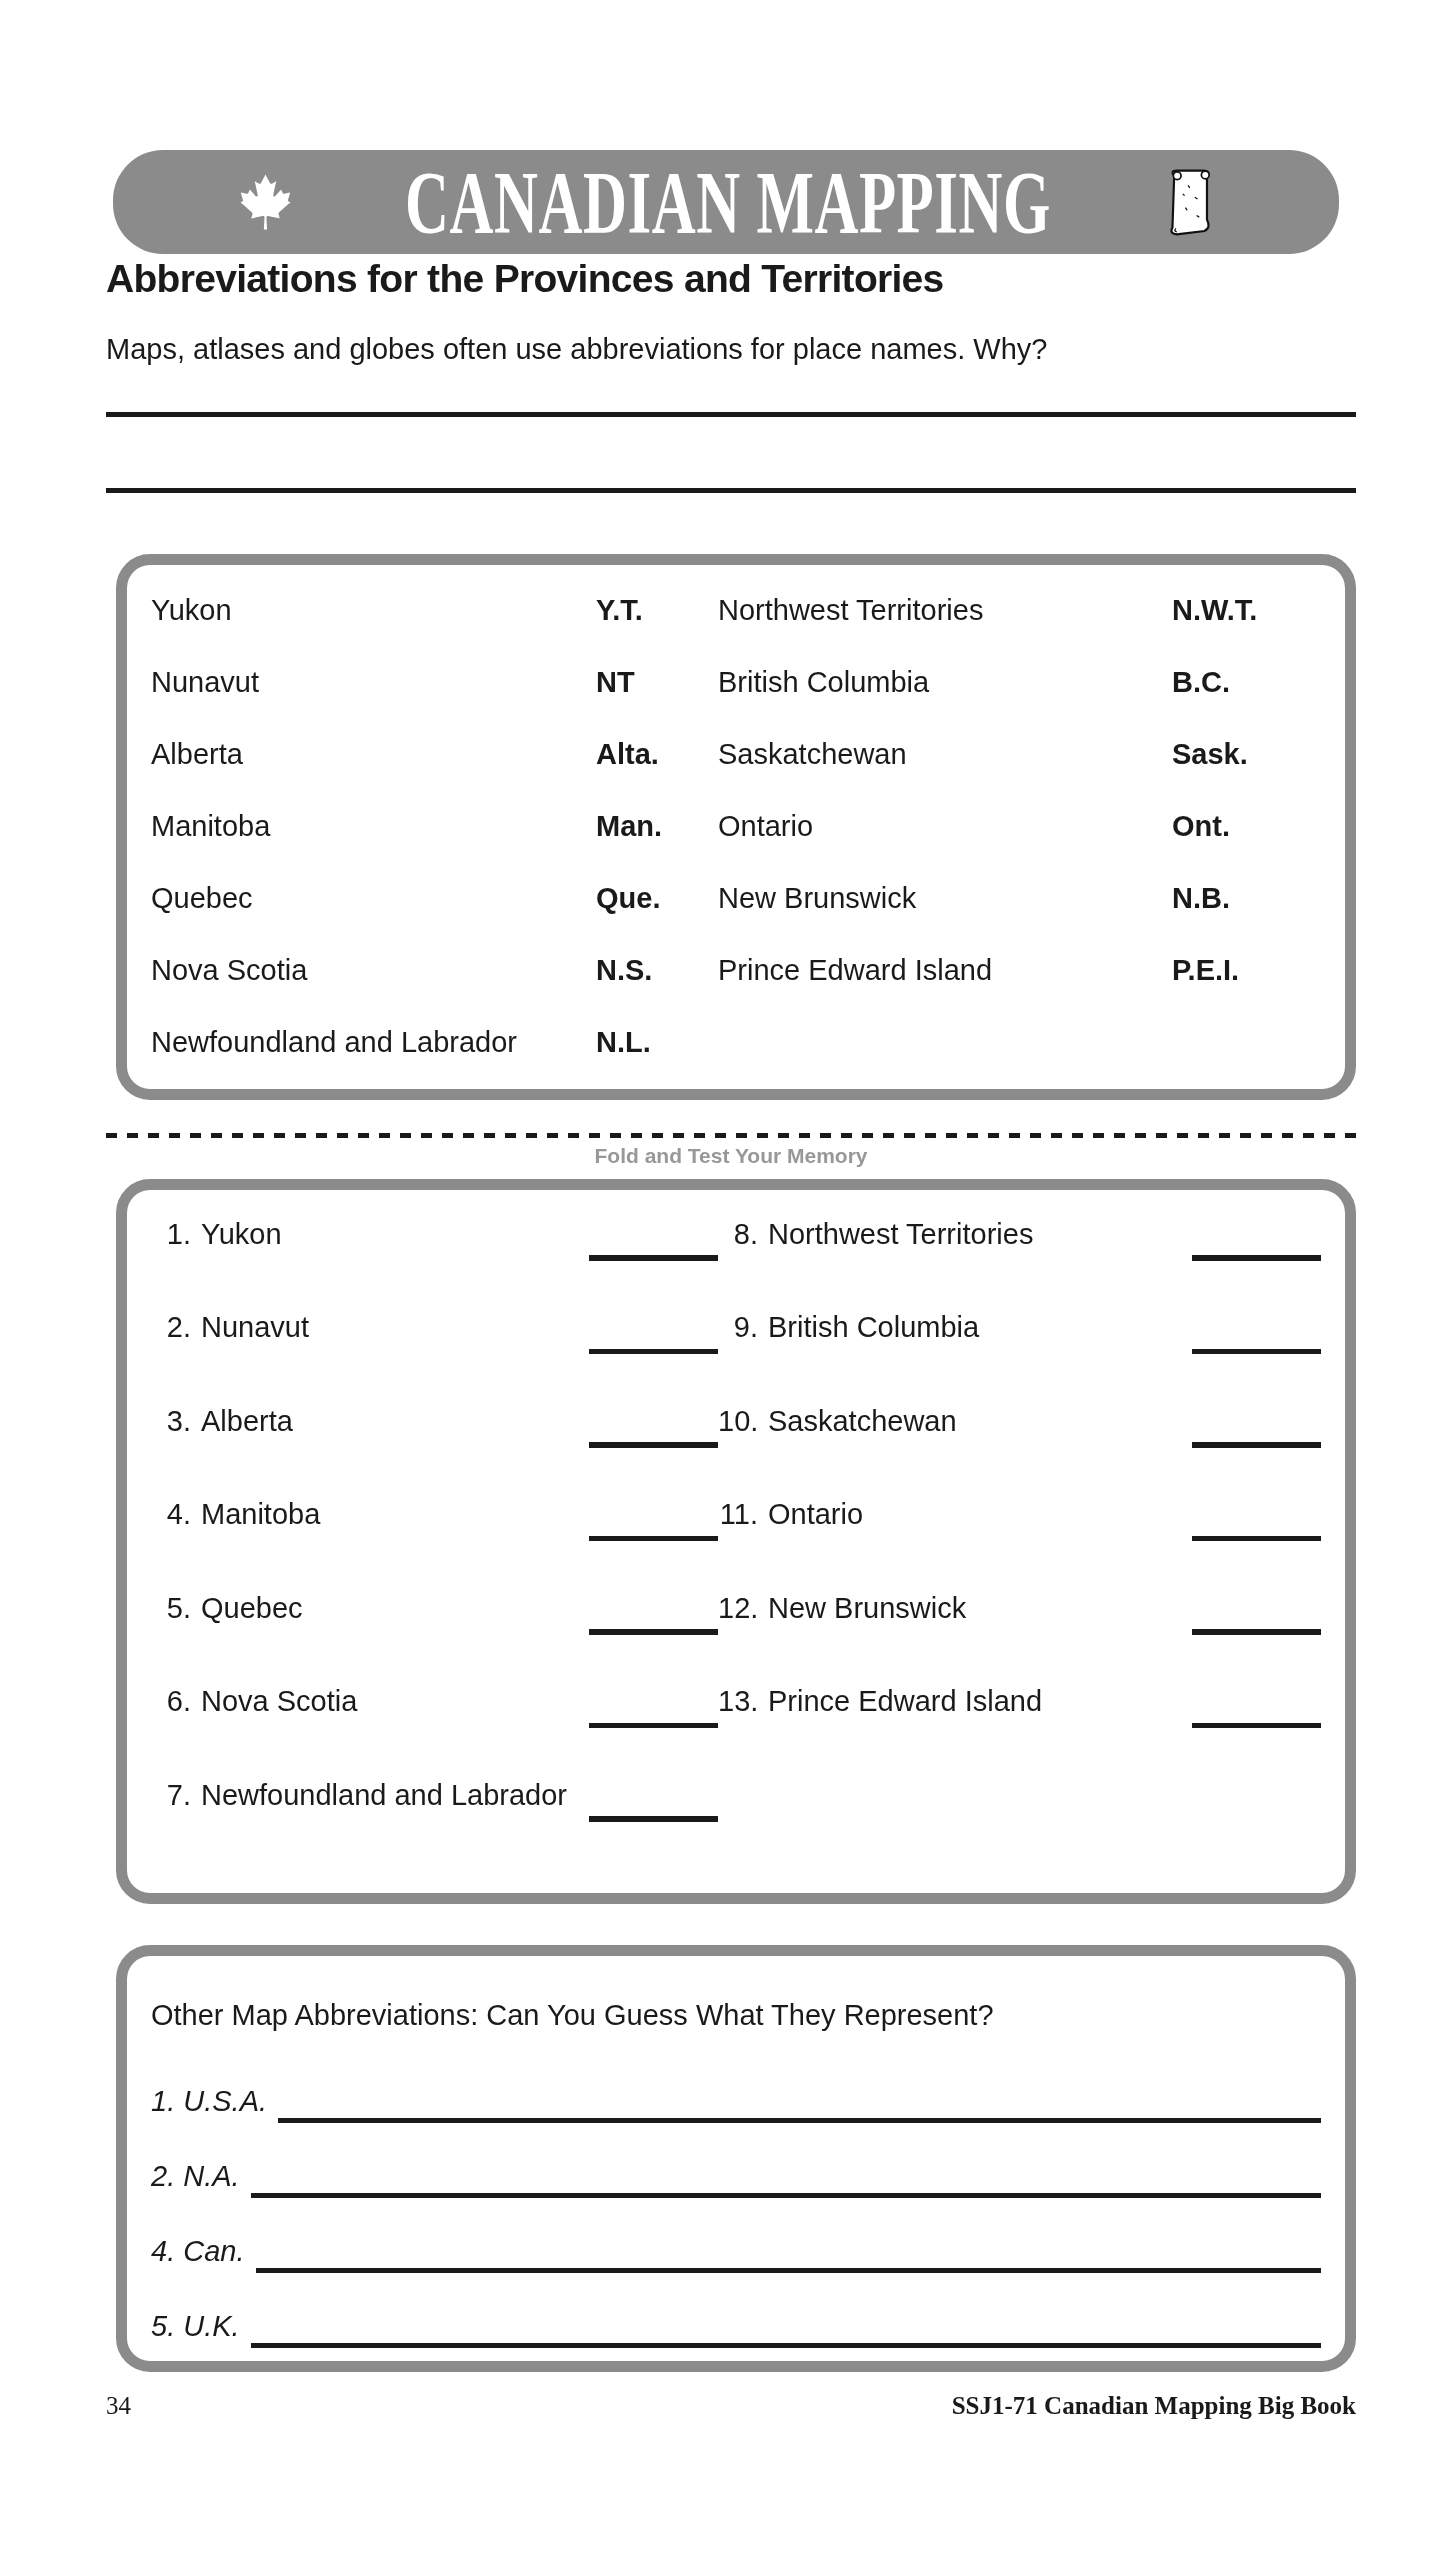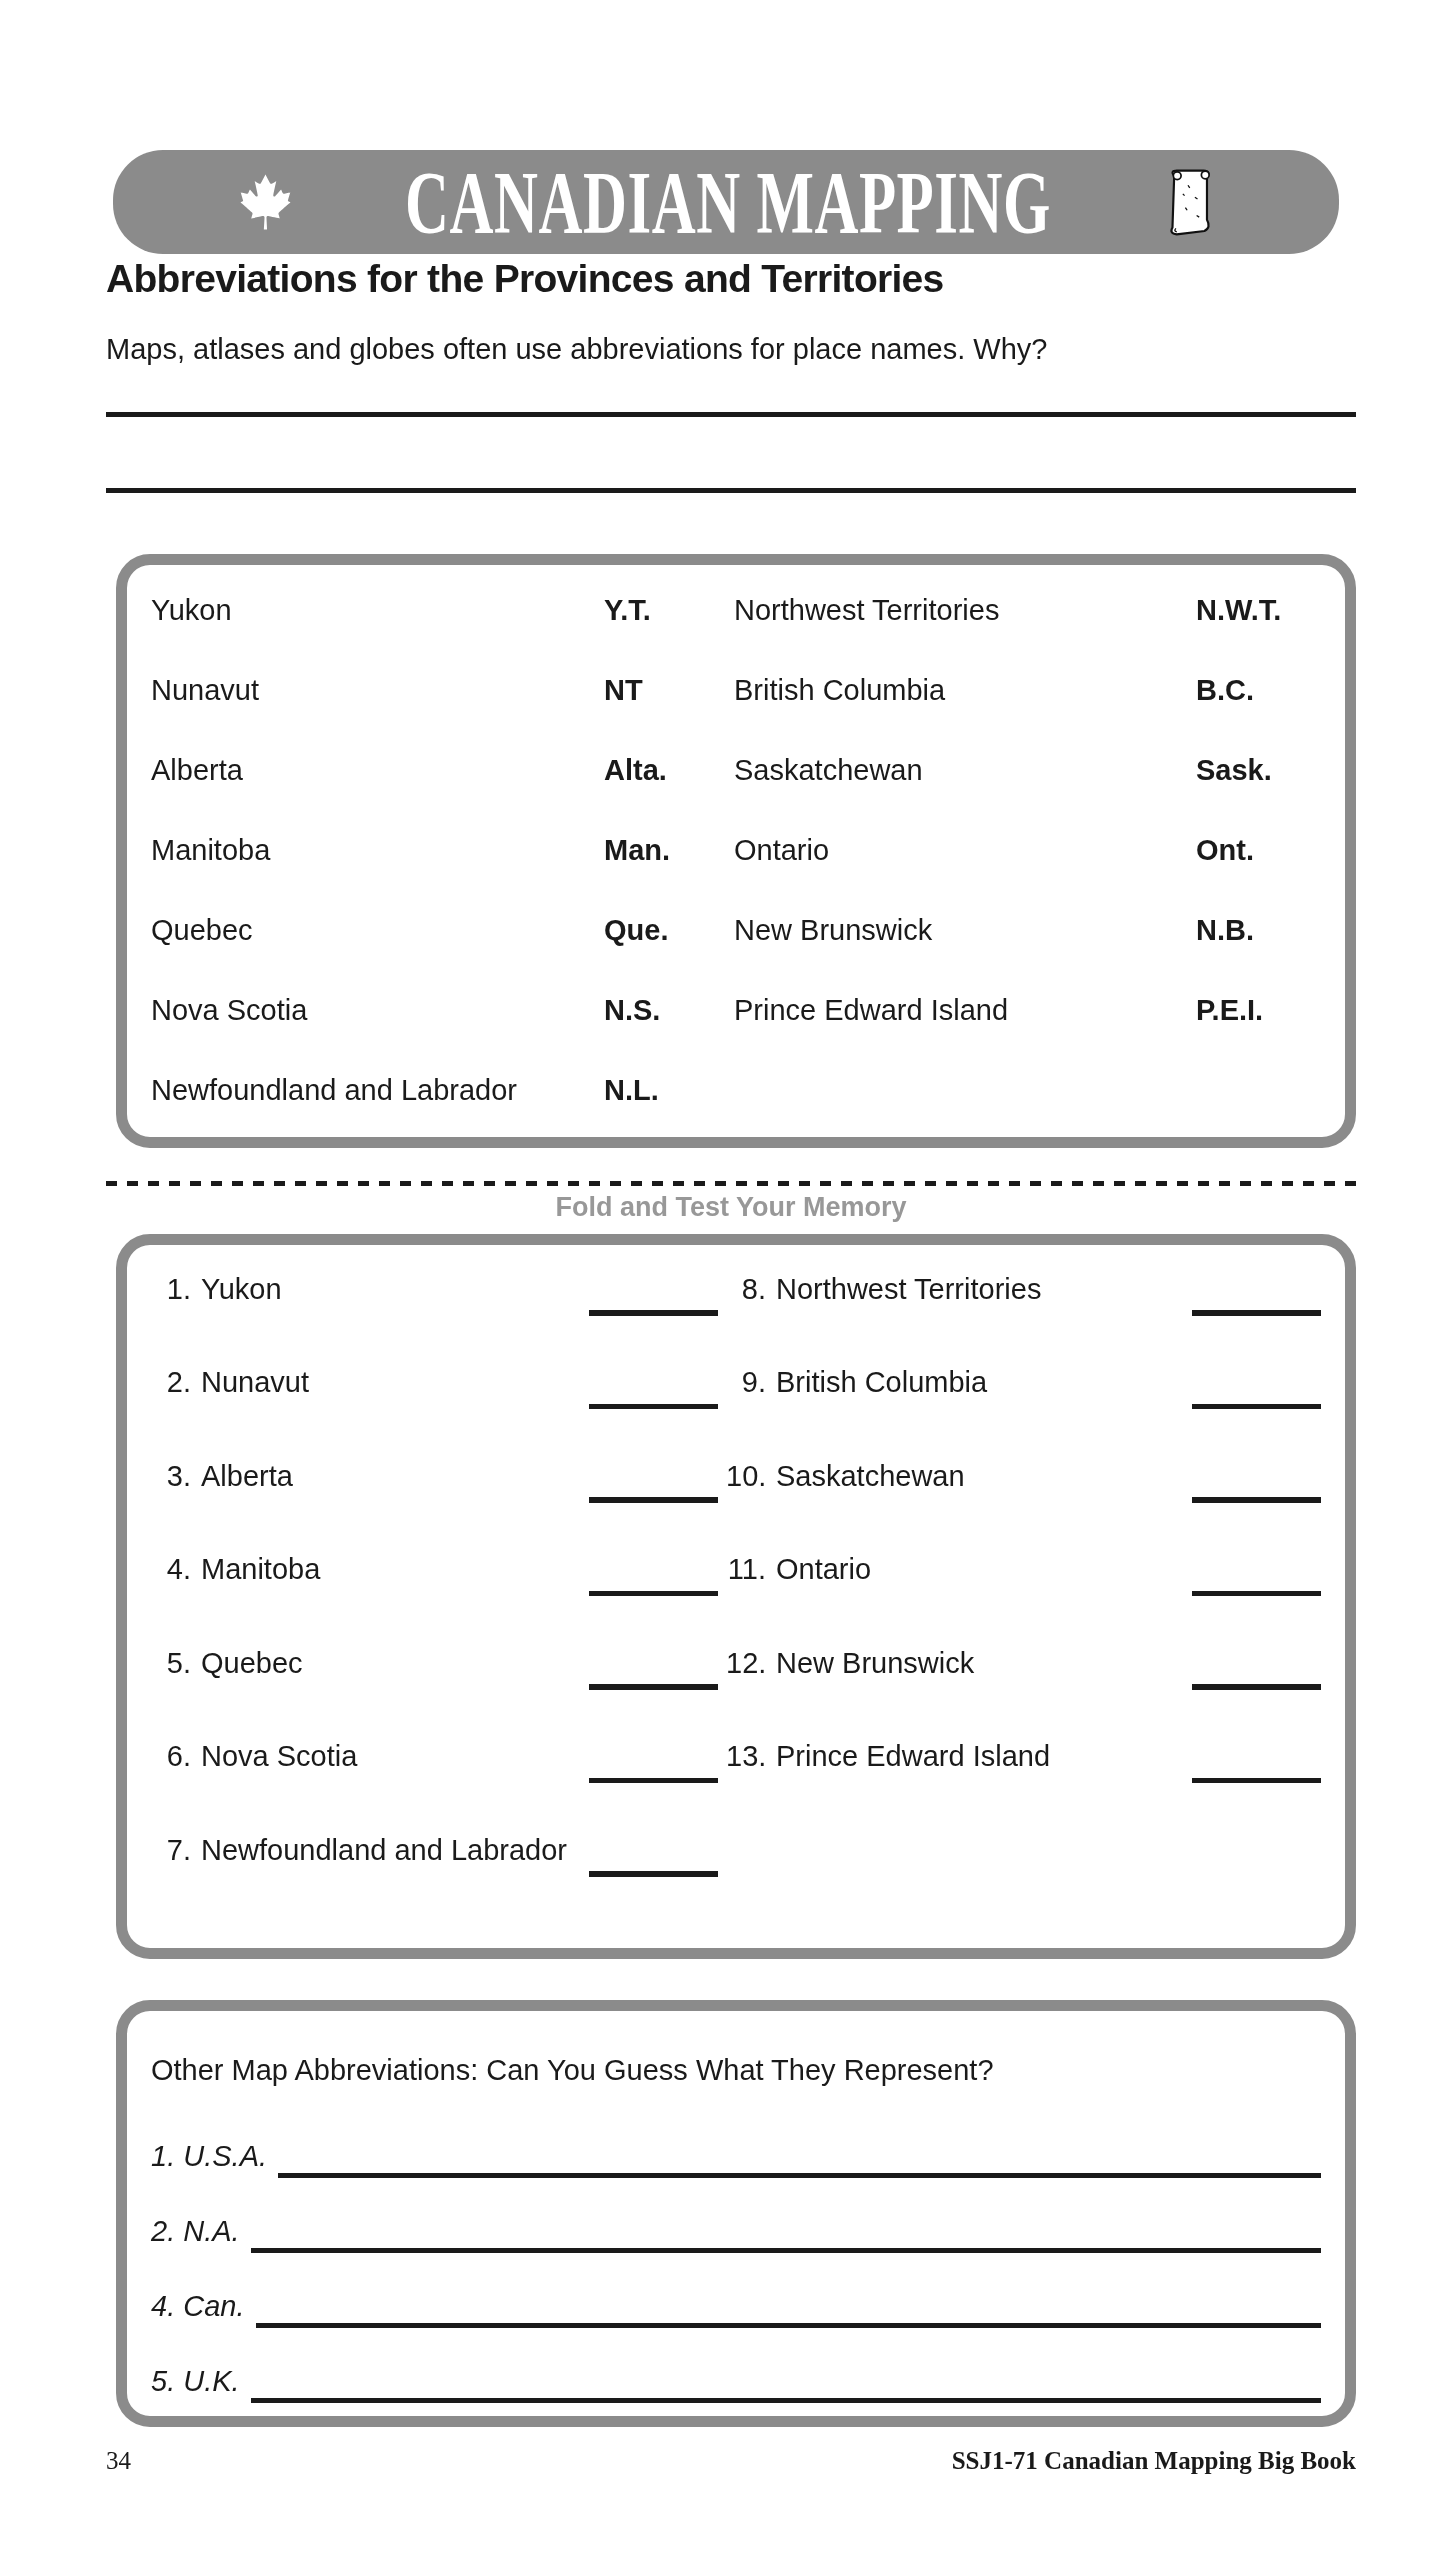--- a/index.html
+++ b/index.html
@@ -49,21 +49,20 @@
   .answer-line { height:5px; background:#1a1a1a; }
   .answer-line.first  { margin-top:40px; }
   .answer-line.second { margin-top:71px; }
 
   
   .gbox {
     border:11.3px solid #8b8b8b;
     border-radius:34px;
     margin-left:10px;
     background:#fff;
-    gap:8px;
   }
 
   
   .abbr-box {
     margin-top:61px;
     padding:10px 24px;
     display:grid;
     grid-template-columns:445px 122px 454px 1fr;
     grid-auto-rows:72px;
     align-items:center;
@@ -75,21 +74,21 @@
   .fold-divider {
     margin-top:33px;
     height:5.7px;
     background:repeating-linear-gradient(90deg,#1a1a1a 0 11.3px, transparent 11.3px 21px);
   }
   .fold-label {
     margin-top:5.7px;
     text-align:center;
     color:#989898;
     font-weight:bold;
-    font-size:27px;
+    font-size:21px;
   }
 
   
   .memory-box {
     margin-top:11.3px;
     padding:20px 24px 28px;
     display:grid;
     grid-template-columns:567px 1fr;
     font-size:29px;
   }

